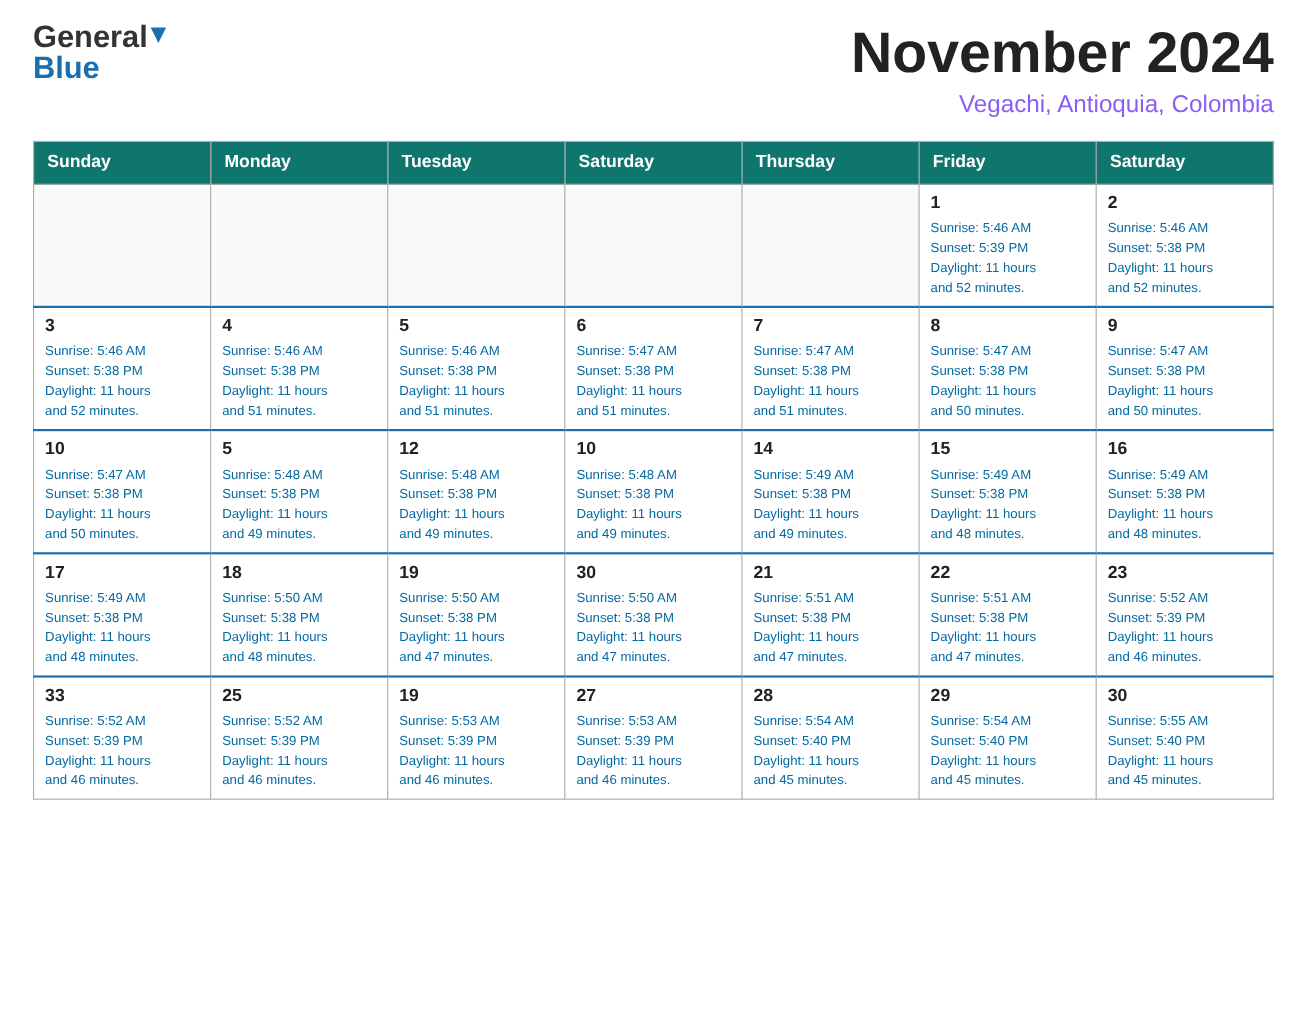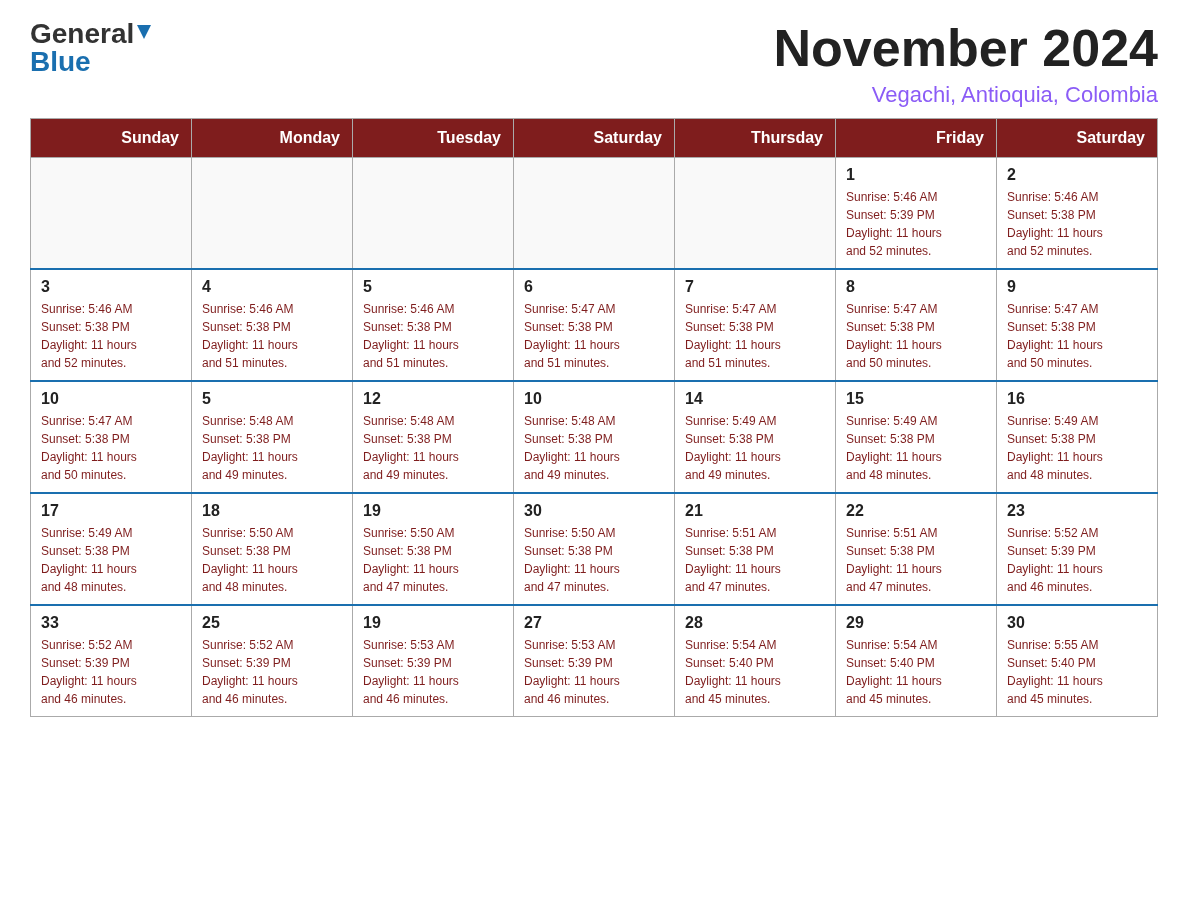--- a/index.html
+++ b/index.html
@@ -7,21 +7,21 @@
       font-family: Arial, Helvetica, sans-serif;
       background: #ffffff;
       padding: 20px 30px;
       width: 1188px;
       min-height: 918px;
     }
     .header {
       display: flex;
       justify-content: space-between;
       align-items: flex-start;
-      margin-bottom: 10px;
+      margin-bottom: 20px;
     }
     .logo {
       display: flex;
       flex-direction: column;
       align-items: flex-start;
     }
     .logo-text {
       font-size: 28px;
       font-weight: bold;
       color: #333;
@@ -46,47 +46,47 @@
       font-size: 22px;
       color: #8b5cf6;
       margin-top: 5px;
     }
     .calendar {
       width: 100%;
       border-collapse: collapse;
       border: 1px solid #aaa;
     }
     .calendar th {
-      background-color: #7f1d1d;
+      background-color: #0f766e;
       color: #ffffff;
       font-size: 16px;
       font-weight: bold;
       padding: 10px 12px;
-      text-align: right;
+      text-align: left;
       border: 1px solid #aaa;
     }
     .calendar td {
       vertical-align: top;
       padding: 8px 10px;
       border: 1px solid #aaa;
       width: calc(100% / 7);
       font-size: 12.5px;
       color: #333;
       min-height: 100px;
     }
     .day-number {
       font-size: 16px;
       font-weight: bold;
       color: #222;
       margin-bottom: 4px;
       display: block;
     }
     .day-info {
       font-size: 12px;
-      color: #7f1d1d;
+      color: #0369a1;
       line-height: 1.5;
     }
     .empty-cell {
       background: #f9f9f9;
     }
     .row-divider td {
       border-top: 2px solid #1a6faf;
     }
   </style>
 </head>

